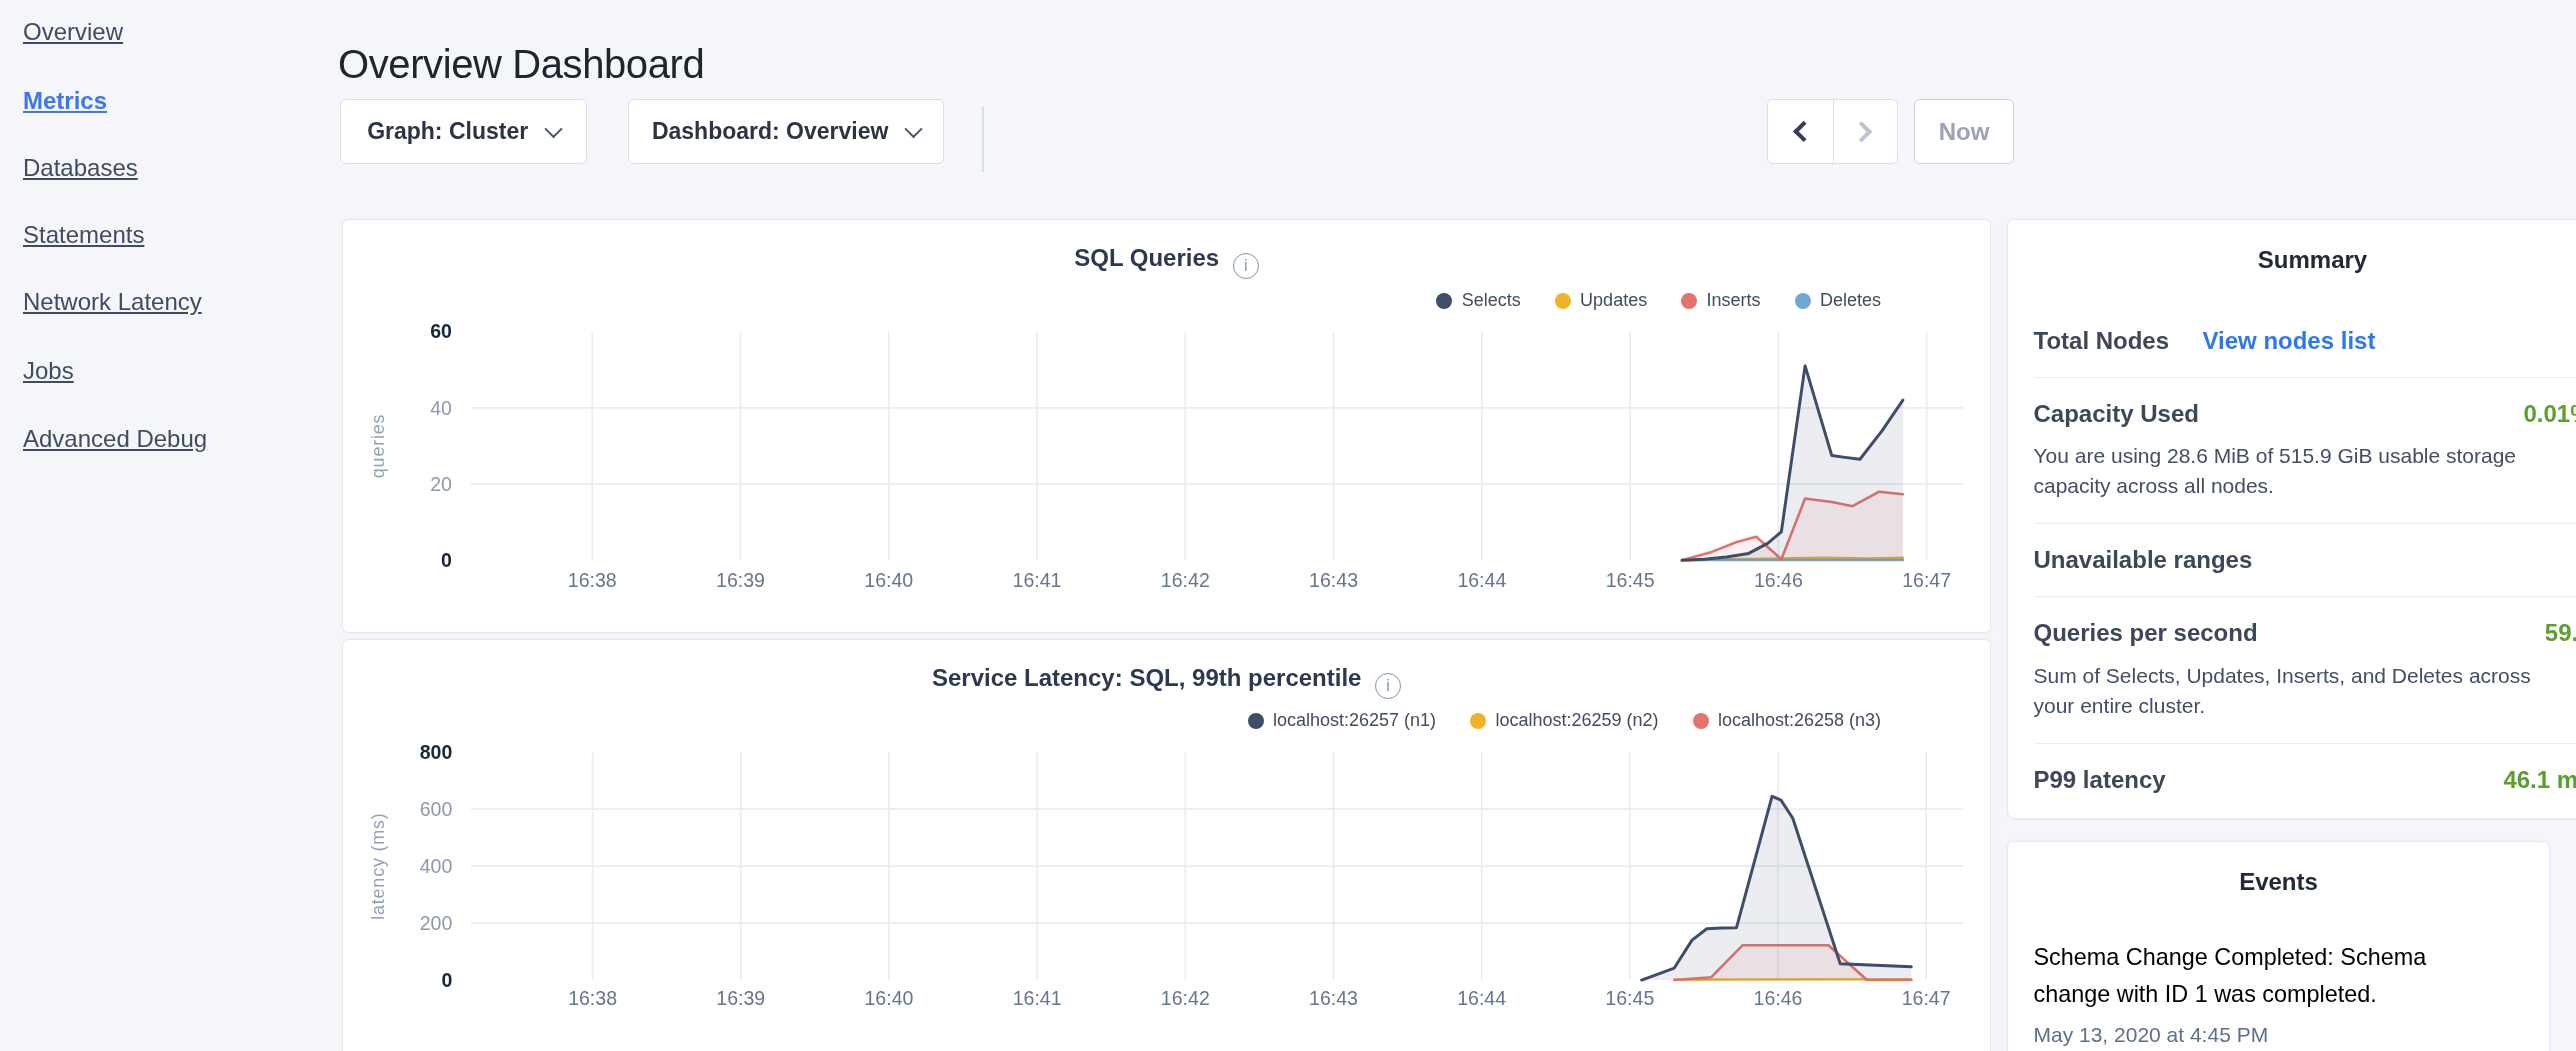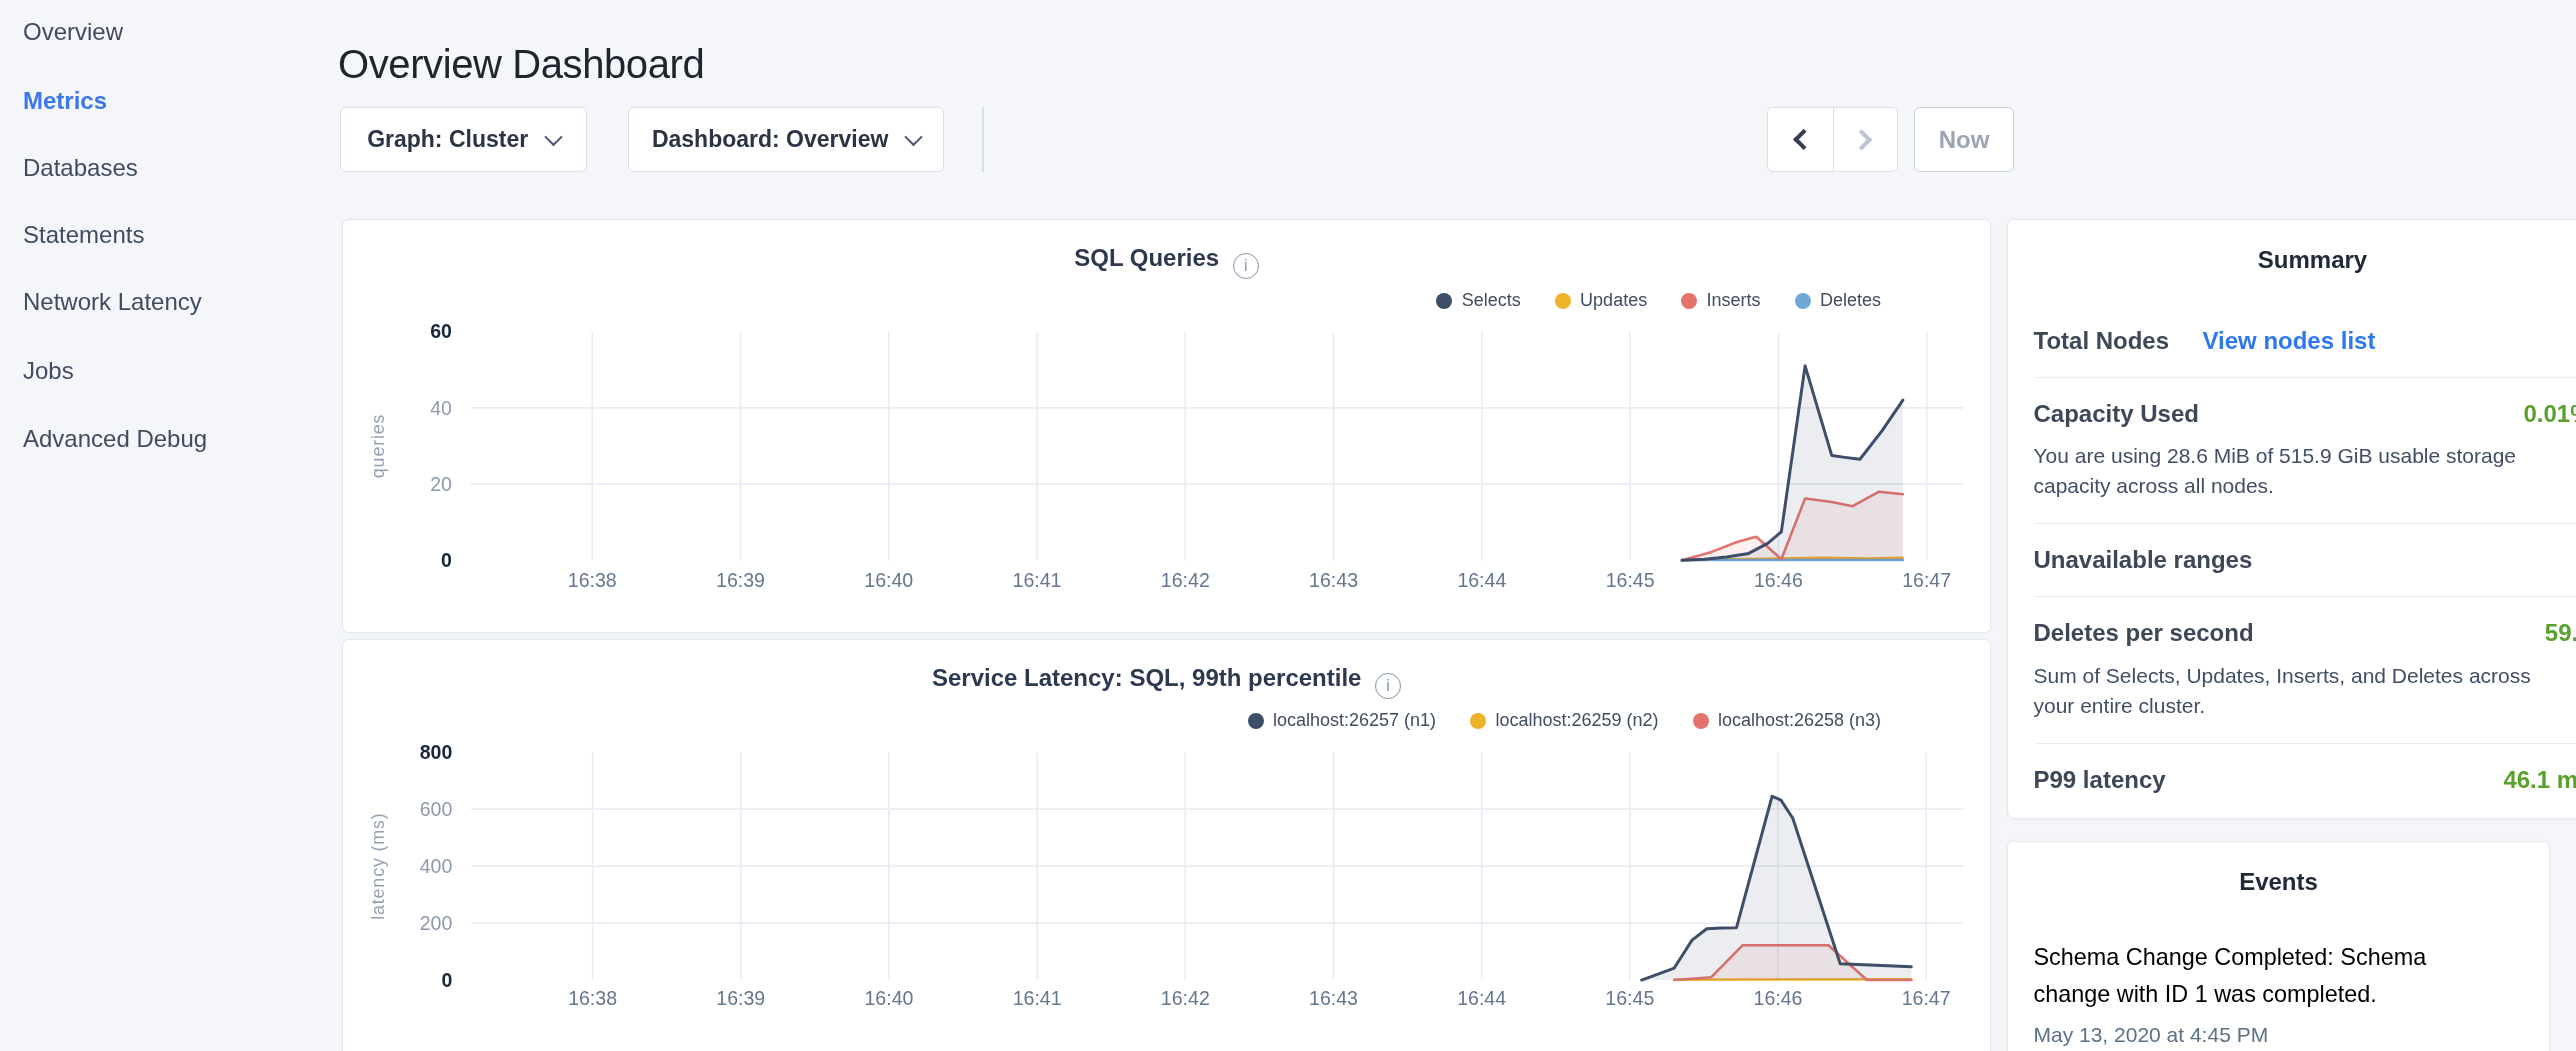--- a/index.html
+++ b/index.html
@@ -1,26 +1,26 @@
 <!DOCTYPE html>
 <html style="font-size:13.6px"><head>
 <meta charset="utf-8">
 <style>
   html,body{margin:0;padding:0;background:#f4f6fa;}
   .app{position:relative;width:2576px;height:1051px;background:#f4f6fa;overflow:hidden;
        font-family:"Liberation Sans",sans-serif;color:#394455;}
 
   
-  .sidebar-item{position:absolute;left:23px;font-size:24px;color:#3f4c60;cursor:pointer;white-space:nowrap;}
+  .sidebar-item{position:absolute;left:23px;font-size:24px;color:#3f4c60;cursor:pointer;white-space:nowrap;text-decoration:underline;}
   .sidebar-item.active{color:#3d77e8;font-weight:700;}
 
   
   .page-title{position:absolute;left:338px;top:15.3px;font-size:40px;font-weight:500;color:#20252d;letter-spacing:-0.4px;}
 
-  .ctrl{position:absolute;top:107px;height:65px;background:#ffffff;border:1.7px solid #d9dfe9;border-radius:6px;
+  .ctrl{position:absolute;top:99px;height:65px;background:#ffffff;border:1.7px solid #d9dfe9;border-radius:6px;
         box-sizing:border-box;display:flex;align-items:center;justify-content:center;cursor:pointer;}
   .dd-label{font-size:23px;font-weight:700;color:#2b3444;}
   .dd-caret{width:11px;height:11px;border-right:2.6px solid #4a566e;border-bottom:2.6px solid #4a566e;
             transform:rotate(45deg) translate(-1.7px,-1.7px);margin-left:18.7px;}
   .vdivider{position:absolute;left:982px;top:107px;width:1.7px;height:65px;background:#d9dfe9;}
 
   .timebox{justify-content:flex-start;padding:0 22px;}
   .time-badge{background:#d7dde7;color:#333d4e;font-size:19.6px;font-weight:700;border-radius:5.1px;padding:7.7px 11px;}
   .time-label{font-size:24px;font-weight:700;color:#232c3a;margin-left:25.5px;}
   .time-caret{position:absolute;right:36px;width:12px;height:12px;border-right:2.6px solid #39455a;border-bottom:2.6px solid #39455a;transform:rotate(45deg) translate(-2.6px,-2.6px);}
@@ -234,21 +234,21 @@
         <div class="srow-desc">You are using 28.6 MiB of 515.9 GiB usable storage capacity across all nodes.</div>
       </div>
       <div class="srow">
         <div class="srow-head">
           <span class="srow-label">Unavailable ranges</span>
           <span class="srow-value">0</span>
         </div>
       </div>
       <div class="srow">
         <div class="srow-head">
-          <span class="srow-label">Deletes per second</span>
+          <span class="srow-label">Queries per second</span>
           <span class="srow-value">59.7</span>
         </div>
         <div class="srow-desc">Sum of Selects, Updates, Inserts, and Deletes across your entire cluster.</div>
       </div>
       <div class="srow">
         <div class="srow-head">
           <span class="srow-label">P99 latency</span>
           <span class="srow-value">46.1 ms</span>
         </div>
       </div>

